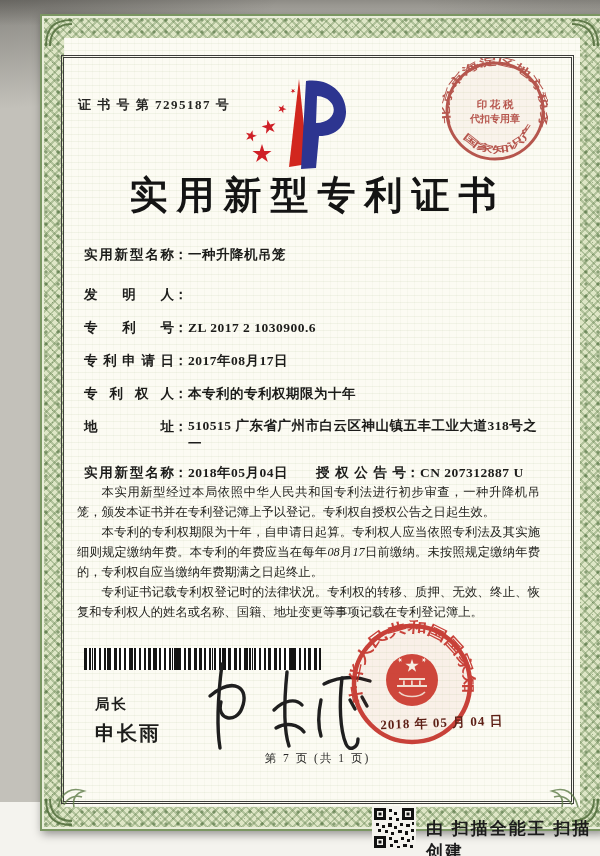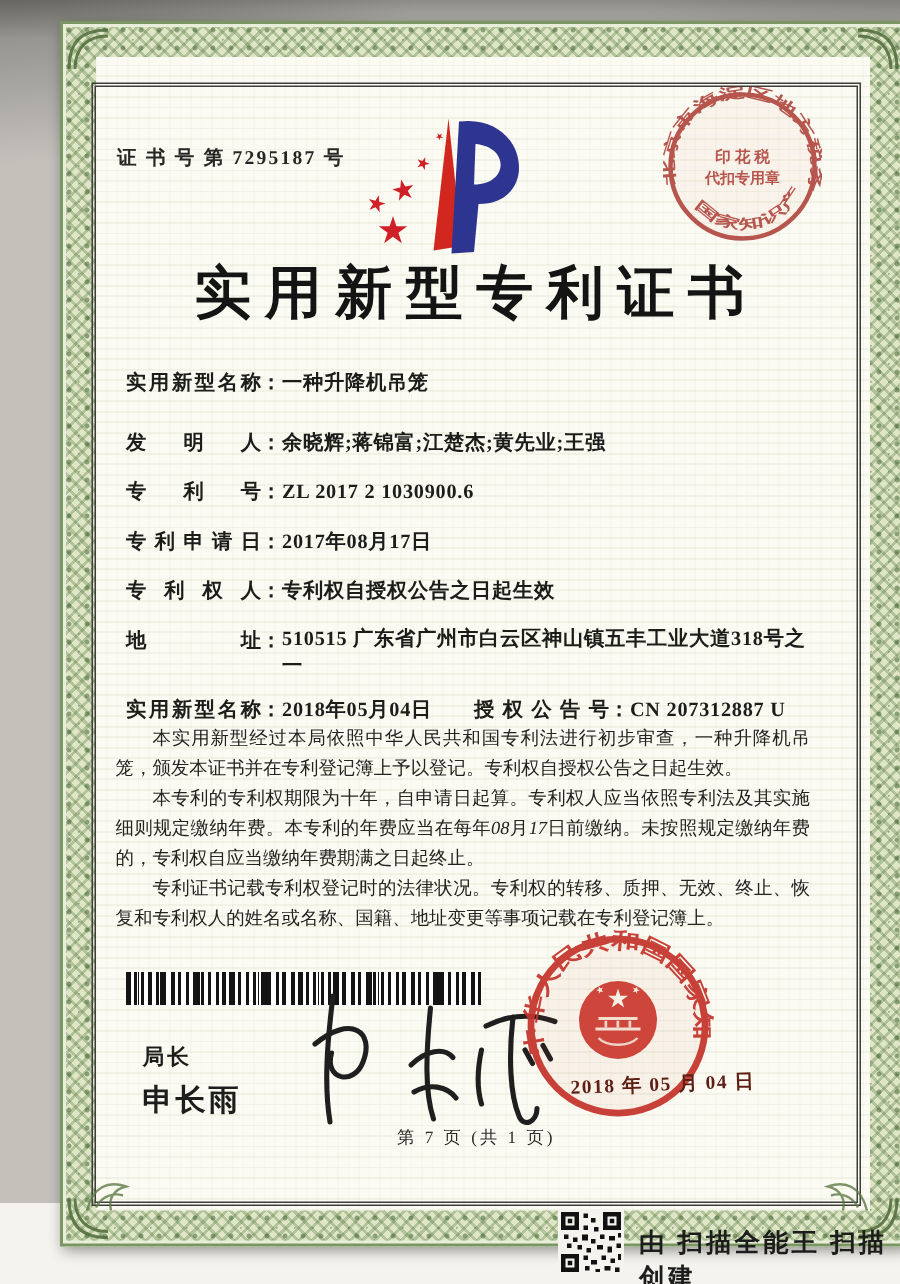--- a/index.html
+++ b/index.html
@@ -129,36 +129,35 @@
 
     <div class="fields">
       <div class="frow first">
         <span class="flabel">实用新型名称</span>
           <span class="fcolon">：</span>
         <span class="fvalue">一种升降机吊笼</span>
       </div>
       <div class="frow">
         <span class="flabel">发明人</span>
           <span class="fcolon">：</span>
-        <span class="fvalue">余晓辉;蒋锦富;江楚杰;黄先业;王强</span>
       </div>
       <div class="frow">
         <span class="flabel">专利号</span>
           <span class="fcolon">：</span>
         <span class="fvalue">ZL 2017 2 1030900.6</span>
       </div>
       <div class="frow">
         <span class="flabel">专利申请日</span>
           <span class="fcolon">：</span>
         <span class="fvalue">2017年08月17日</span>
       </div>
       <div class="frow">
         <span class="flabel">专利权人</span>
           <span class="fcolon">：</span>
-        <span class="fvalue">专利权自授权公告之日起生效</span>
+        <span class="fvalue">本专利的专利权期限为十年</span>
       </div>
       <div class="frow addr">
         <span class="flabel">地址</span>
           <span class="fcolon">：</span>
         <span class="fvalue wrap">510515 广东省广州市白云区神山镇五丰工业大道318号之一</span>
       </div>
       <div class="frow grant-row">
         <span class="flabel">实用新型名称</span>
           <span class="fcolon">：</span>
         <span class="fvalue">2018年05月04日</span>

